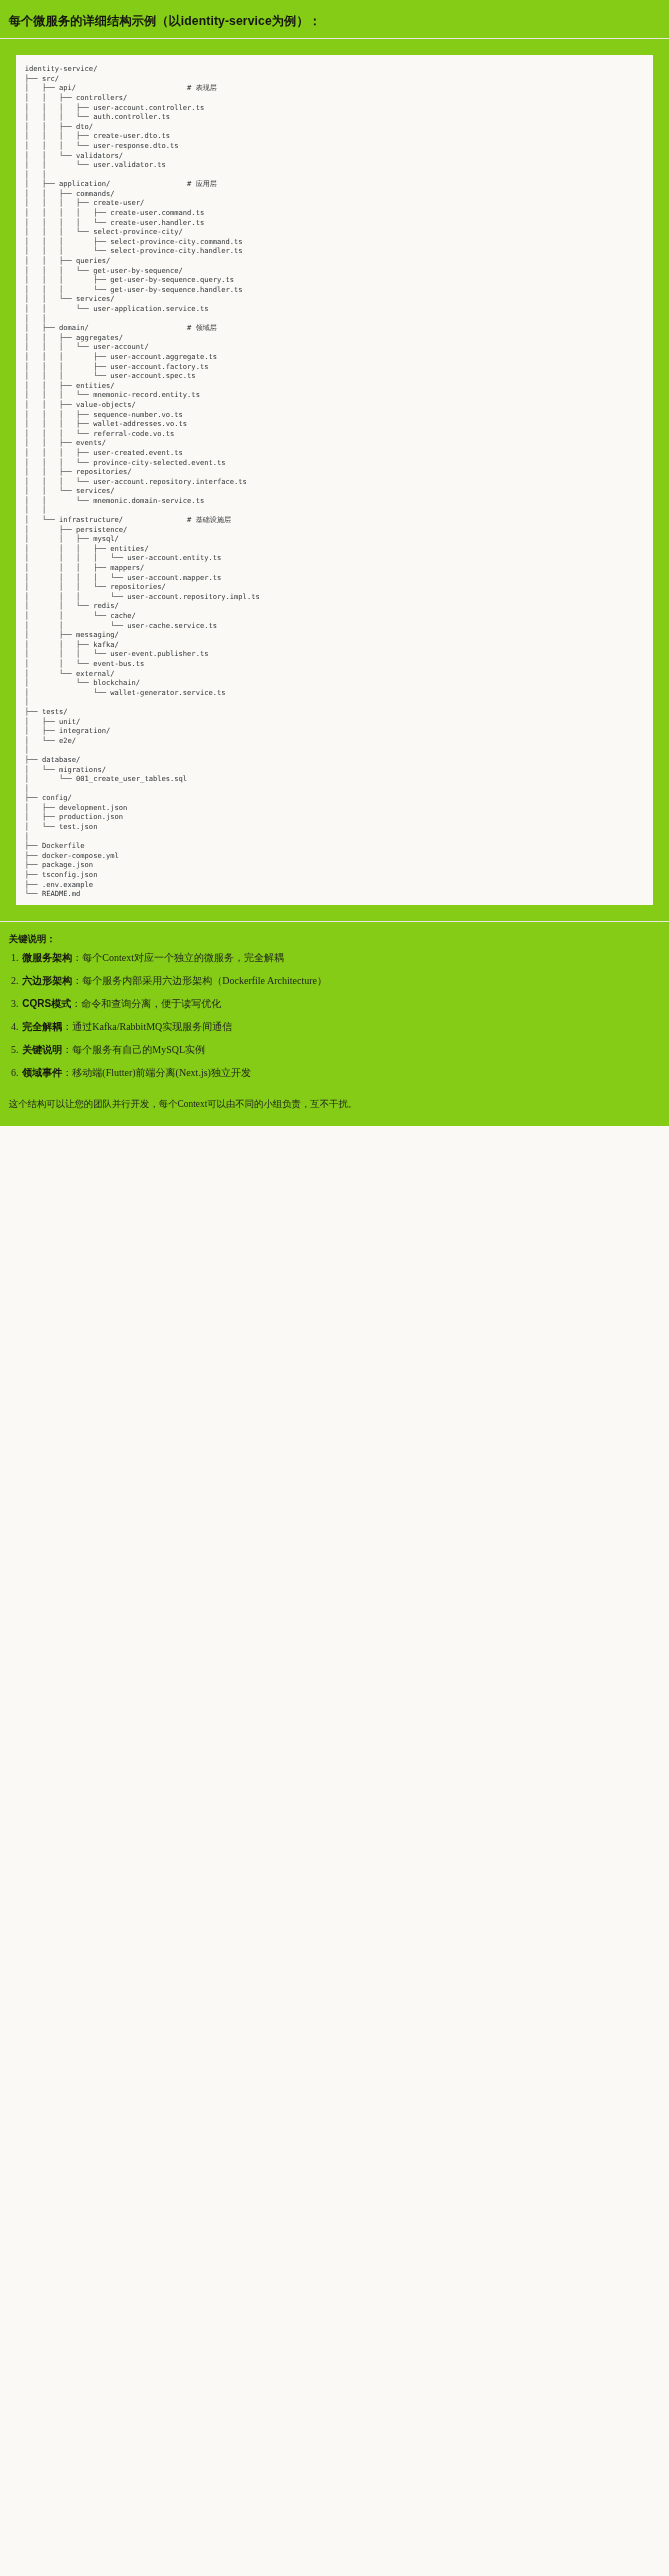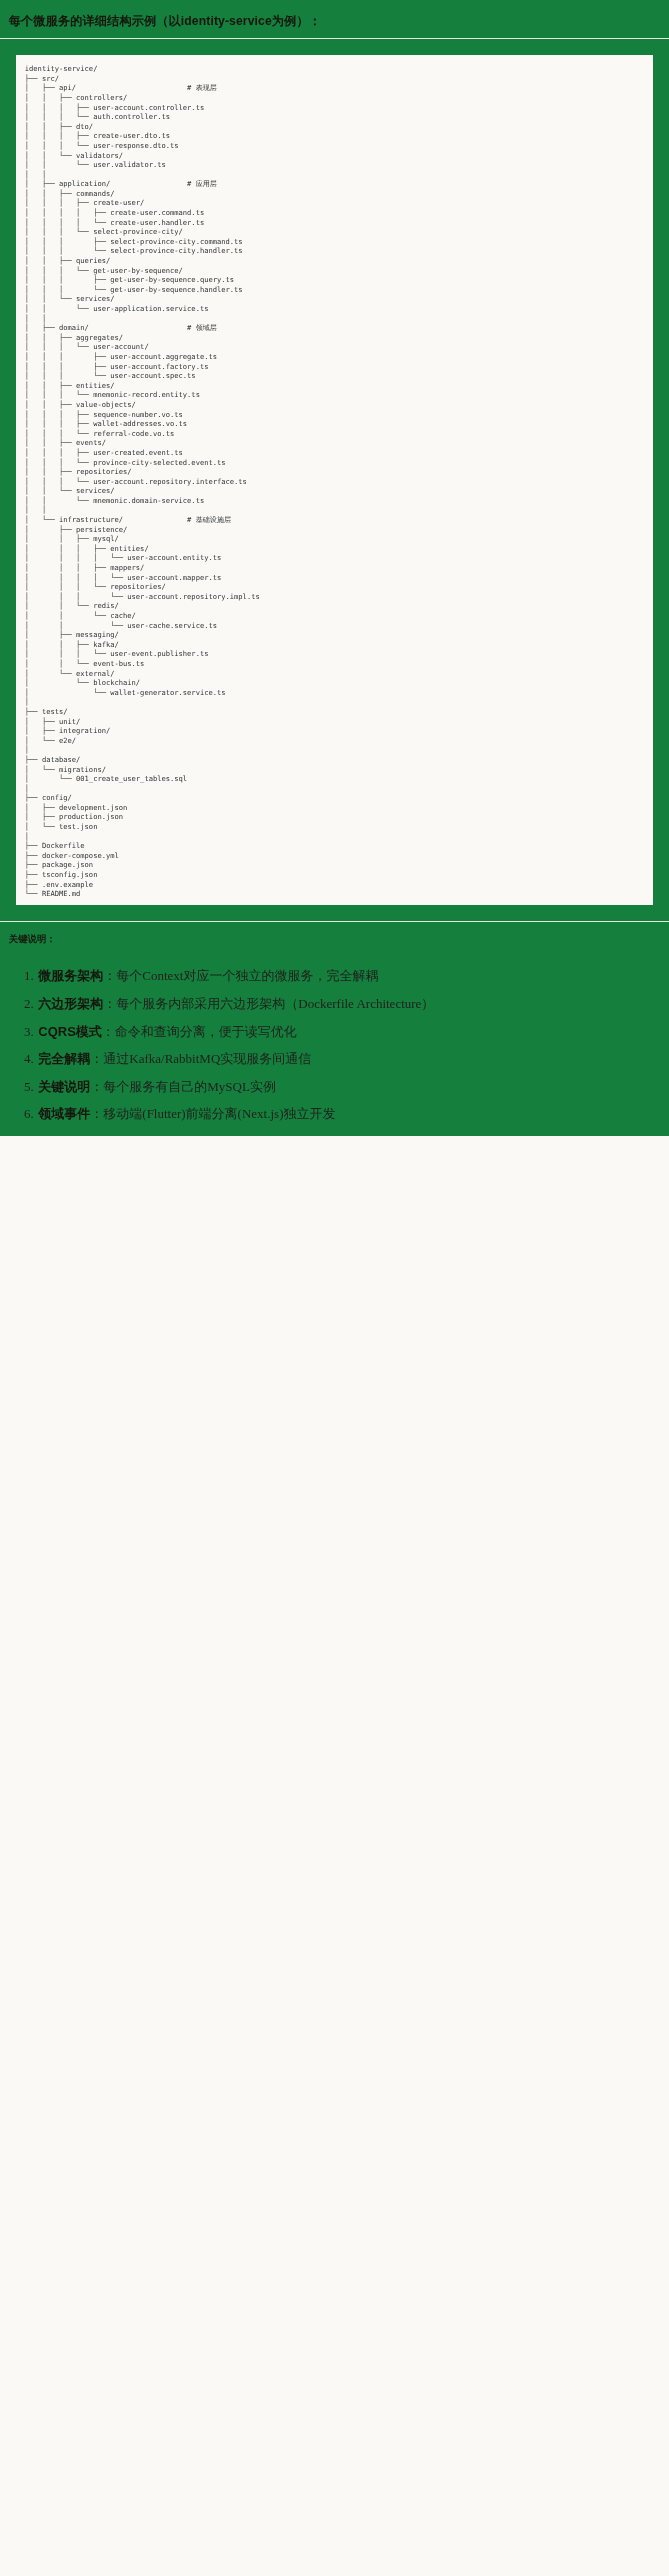--- a/index.html
+++ b/index.html
@@ -9,21 +9,21 @@
   }
   body {
     width: 669px;
     font-family: "Liberation Serif", "DejaVu Serif", serif;
     color: #1f1f1d;
     -webkit-font-smoothing: antialiased;
   }
   .page {
     width: 669px;
     box-sizing: border-box;
-    background: #15803d;
+    background: #84cc16;
     padding: 0;
   }
   
   .doc-heading {
     font-family: "Liberation Sans", "DejaVu Sans", sans-serif;
     font-weight: bold;
     font-size: 12.2px;
     line-height: 1.4;
     color: #16160f;
     padding: 12.5px 8.8px 8.8px 8.8px;
@@ -57,24 +57,24 @@
   .keypoints-title {
     font-family: "Liberation Sans", "DejaVu Sans", sans-serif;
     font-weight: bold;
     font-size: 9.4px;
     line-height: 1.4;
     color: #16160f;
     padding: 10px 8.8px 2.5px 8.8px;
     margin: 0;
   }
   ol.keypoints {
-    margin: 16px;
+    margin: 0;
     padding: 2.5px 8.8px 3.8px 21px;
     list-style: decimal;
-    font-size: 13px;
+    font-size: 10px;
     line-height: 1.55;
   }
   ol.keypoints > li {
     margin: 0 0 7.5px 0;
     padding-left: 1.3px;
     font-family: "Liberation Serif", "DejaVu Serif", serif;
     color: #1f1f1d;
   }
   ol.keypoints > li .kp-term {
     font-family: "Liberation Sans", "DejaVu Sans", sans-serif;
@@ -201,15 +201,16 @@
 
   <ol class="keypoints">
     <li><span class="kp-term">微服务架构</span><span class="kp-sep">：</span><span class="kp-desc">每个Context对应一个独立的微服务，完全解耦</span></li>
     <li><span class="kp-term">六边形架构</span><span class="kp-sep">：</span><span class="kp-desc">每个服务内部采用六边形架构（Dockerfile Architecture）</span></li>
     <li><span class="kp-term">CQRS模式</span><span class="kp-sep">：</span><span class="kp-desc">命令和查询分离，便于读写优化</span></li>
     <li><span class="kp-term">完全解耦</span><span class="kp-sep">：</span><span class="kp-desc">通过Kafka/RabbitMQ实现服务间通信</span></li>
     <li><span class="kp-term">关键说明</span><span class="kp-sep">：</span><span class="kp-desc">每个服务有自己的MySQL实例</span></li>
     <li><span class="kp-term">领域事件</span><span class="kp-sep">：</span><span class="kp-desc">移动端(Flutter)前端分离(Next.js)独立开发</span></li>
   </ol>
 
+  <p class="closing">这个结构可以让您的团队并行开发，每个Context可以由不同的小组负责，互不干扰。</p>
 
 </div>
 
 
 </body></html>

